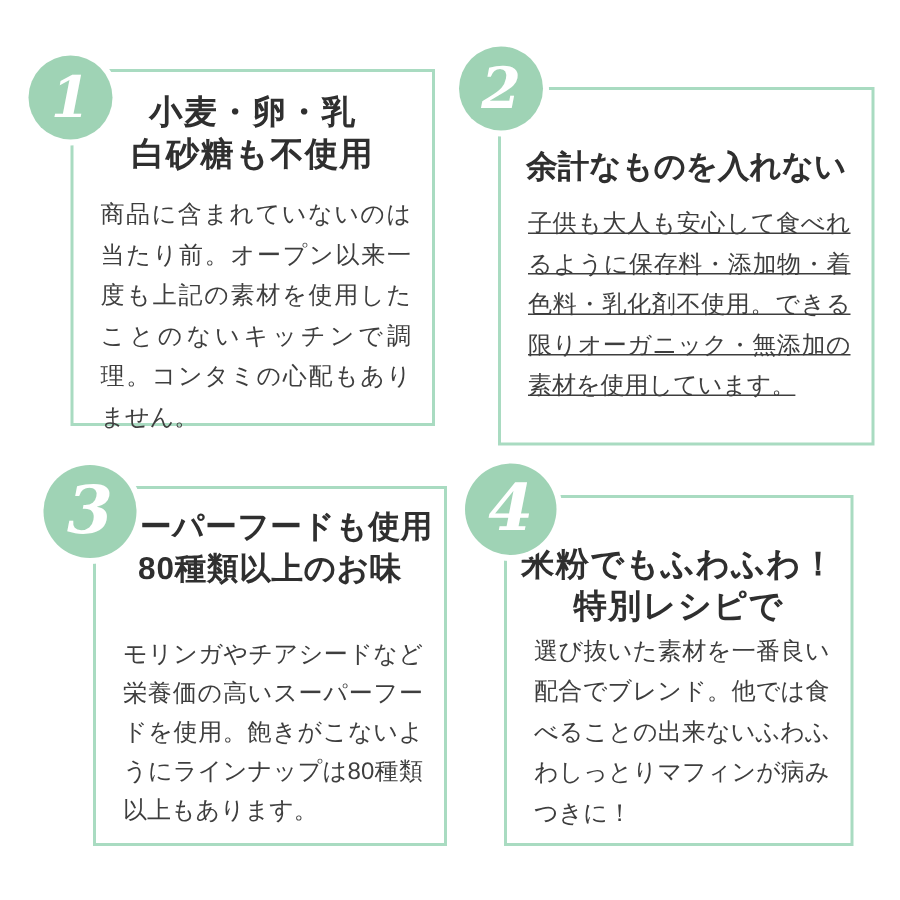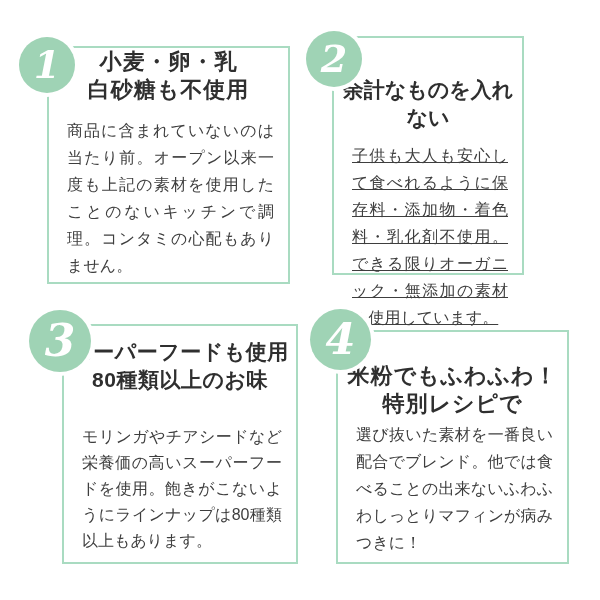--- a/index.html
+++ b/index.html
@@ -23,21 +23,21 @@
     background: var(--background);
     overflow: hidden;
   }
   .card {
     position: absolute;
     background: #ffffff;
     border: 2px solid var(--box-border-green);
     box-sizing: border-box;
   }
   .card1 { left: 47px;  top: 46px;  width: 243px; height: 238px; }
-  .card2 { left: 332px; top: 36px;  width: 192px; height: 239px; }
+  .card2 { left: 332px; top: 58px;  width: 251px; height: 239px; }
   .card3 { left: 62px;  top: 324px; width: 236px; height: 240px; }
   .card4 { left: 336px; top: 330px; width: 233px; height: 234px; }
 
   .num-circle {
     position: absolute;
     border-radius: 50%;
     background: var(--circle-green);
     box-shadow: 0 0 0 4px #ffffff;
     color: var(--number-text);
     display: flex;
@@ -55,21 +55,21 @@
   .circle4 { left: 310px; top: 309px; width: 61px; height: 61px; font-size: 43px; }
 
   .card-title {
     text-align: center;
     font-weight: bold;
     color: var(--title-text);
     font-size: 22px;
     line-height: 28px;
     letter-spacing: 1px;
   }
-  .card1 .card-title { padding-top: 0; }
+  .card1 .card-title { padding-top: 13px; }
   .card2 .card-title { padding-top: 38px; font-size: 21px; letter-spacing: 0; }
   .card3 .card-title { padding-top: 12px; font-size: 21px; letter-spacing: 0.5px; }
   .card4 .card-title { padding-top: 30px; }
 
   .card-body {
     margin: 13px 14px 0 18px;
     font-size: 16px;
     line-height: 27px;
     color: var(--body-text);
     text-align: justify;

